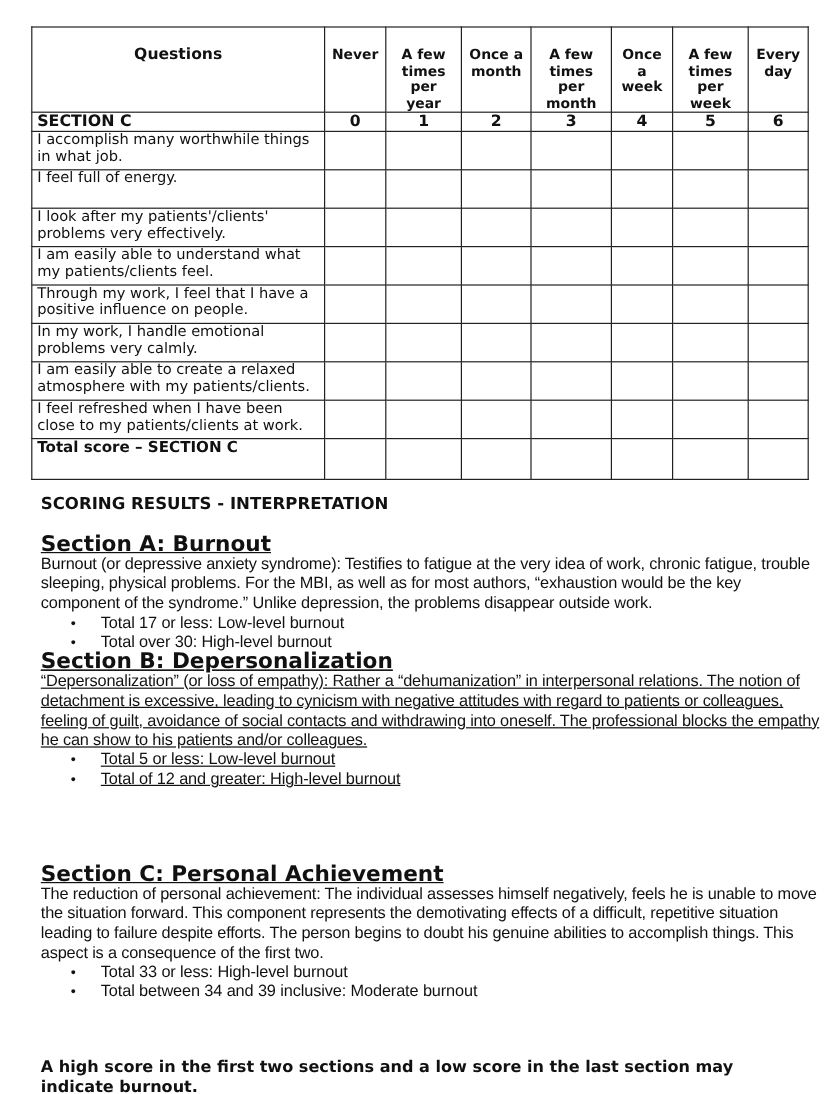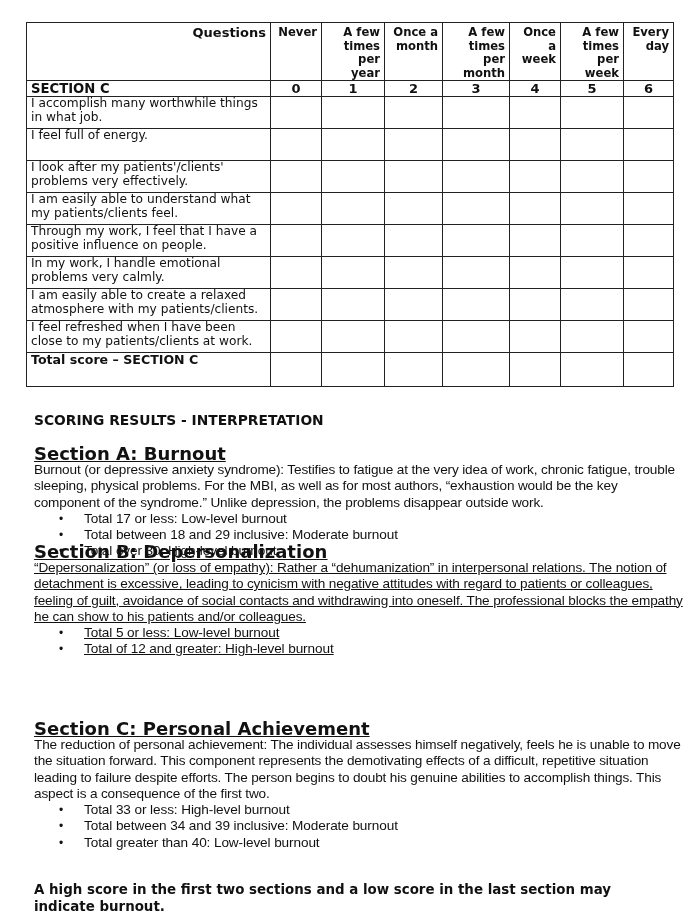--- a/index.html
+++ b/index.html
@@ -9,21 +9,21 @@
   }
   table.q {
     position: absolute; left: 26px; top: 22px;
     border-collapse: collapse; table-layout: fixed;
     width: 647px;
   }
   table.q td, table.q th {
     border: 1.2px solid #222; vertical-align: top; padding: 0 4px;
     font-size: 12.2px; line-height: 13.6px; overflow: hidden;
   }
-  table.q th { font-weight: bold; text-align: right; font-size: 11.6px; line-height: 13.5px; padding-top: 3px; }
+  table.q th { font-weight: bold; text-align: center; font-size: 11.6px; line-height: 13.5px; padding-top: 16px; }
   table.q th.qcol { font-size: 13px; }
   tr.hdr { height: 56px; }
   tr.sec td { font-weight: bold; height: 15px; line-height: 15px; font-size: 13.2px; }
   tr.sec td.num { text-align: center; font-size: 13px; }
   tr.row td { height: 31px; }
   tr.total td { height: 33px; font-weight: bold; font-size: 12.6px; }
   .cell { cursor: pointer; }
 
   .doc { position: absolute; left: 34px; width: 650px; font-family: "Liberation Sans", sans-serif; }
   .h-main { top: 412px; font-weight: bold; font-size: 13.8px; font-family: "DejaVu Sans", sans-serif; }
@@ -166,37 +166,35 @@
 </tbody>
   </table>
 
 <div class="doc h-main">SCORING RESULTS - INTERPRETATION</div>
 
 <div class="doc" style="top:446px;">
   <div class="sec-title">Section A: Burnout</div>
   <p class="para">Burnout (or depressive anxiety syndrome): Testifies to fatigue at the very idea of work, chronic fatigue, trouble sleeping, physical problems. For the MBI, as well as for most authors, “exhaustion would be the key component of the syndrome.” Unlike depression, the problems disappear outside work.</p>
   <ul class="b">
     <li>Total 17 or less: Low-level burnout</li>
-    <li>Total between 18 and 29 inclusive: Moderate burnout</li>
     <li>Total over 30: High-level burnout</li>
   </ul>
 </div>
 
 <div class="doc" style="top:544px;text-decoration:underline;">
   <div class="sec-title">Section B: Depersonalization</div>
   <p class="para">“Depersonalization” (or loss of empathy): Rather a “dehumanization” in interpersonal relations. The notion of detachment is excessive, leading to cynicism with negative attitudes with regard to patients or colleagues, feeling of guilt, avoidance of social contacts and withdrawing into oneself. The professional blocks the empathy he can show to his patients and/or colleagues.</p>
   <ul class="b">
     <li>Total 5 or less: Low-level burnout</li>
     <li>Total of 12 and greater: High-level burnout</li>
   </ul>
 </div>
 
 <div class="doc" style="top:721px;">
   <div class="sec-title">Section C: Personal Achievement</div>
   <p class="para">The reduction of personal achievement: The individual assesses himself negatively, feels he is unable to move the situation forward. This component represents the demotivating effects of a difficult, repetitive situation leading to failure despite efforts. The person begins to doubt his genuine abilities to accomplish things. This aspect is a consequence of the first two.</p>
   <ul class="b">
     <li>Total 33 or less: High-level burnout</li>
     <li>Total between 34 and 39 inclusive: Moderate burnout</li>
-    <li>Total greater than 40: Low-level burnout</li>
   </ul>
 </div>
 
 <div class="doc final">A high score in the first two sections and a low score in the last section may indicate burnout.</div>
 
 </body></html>

